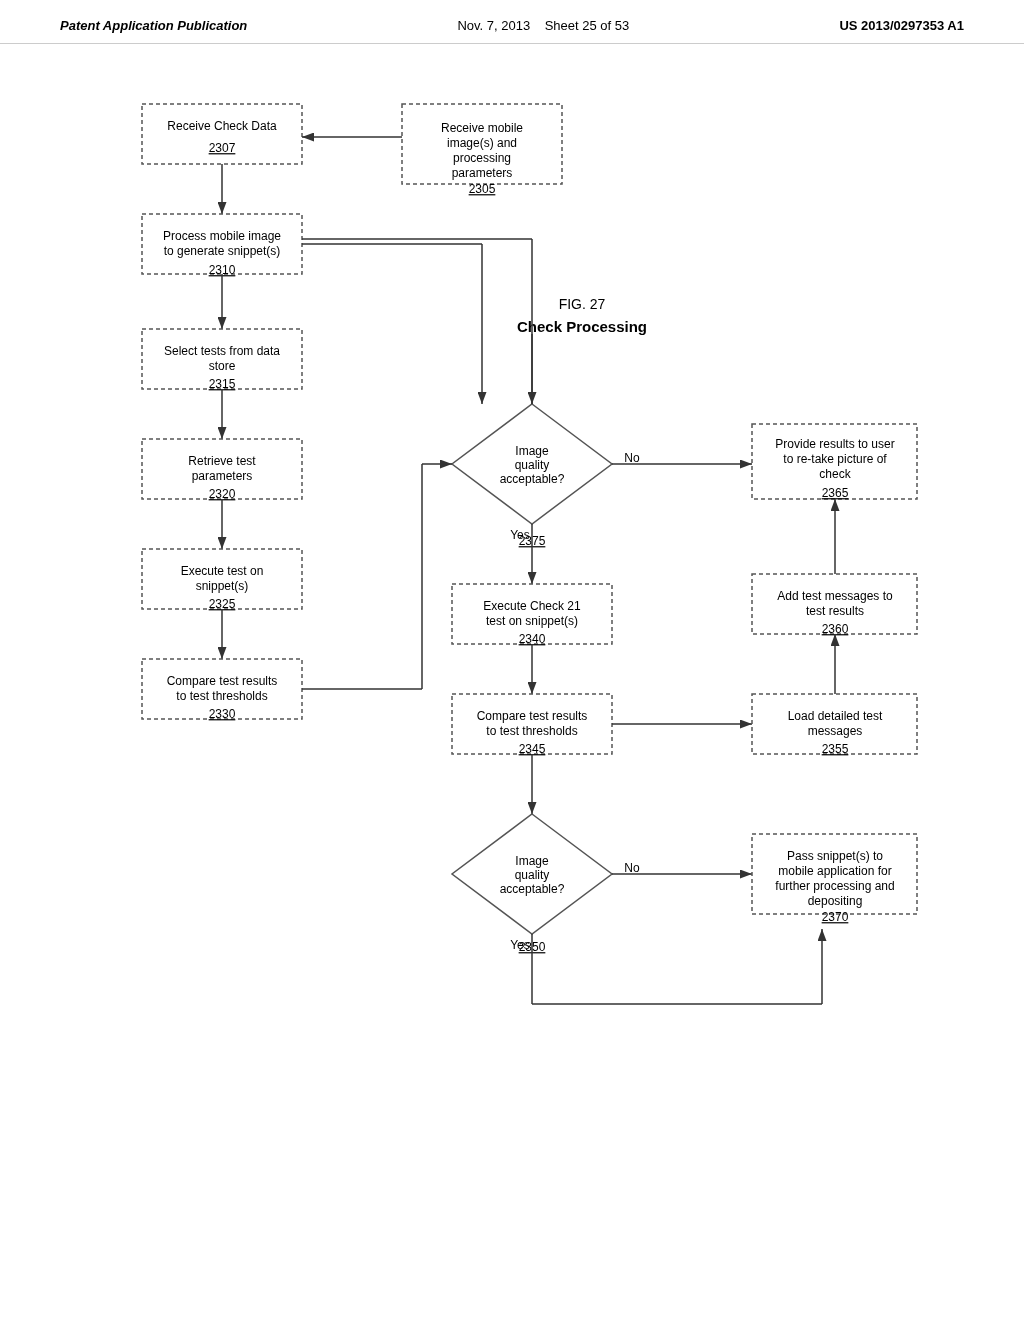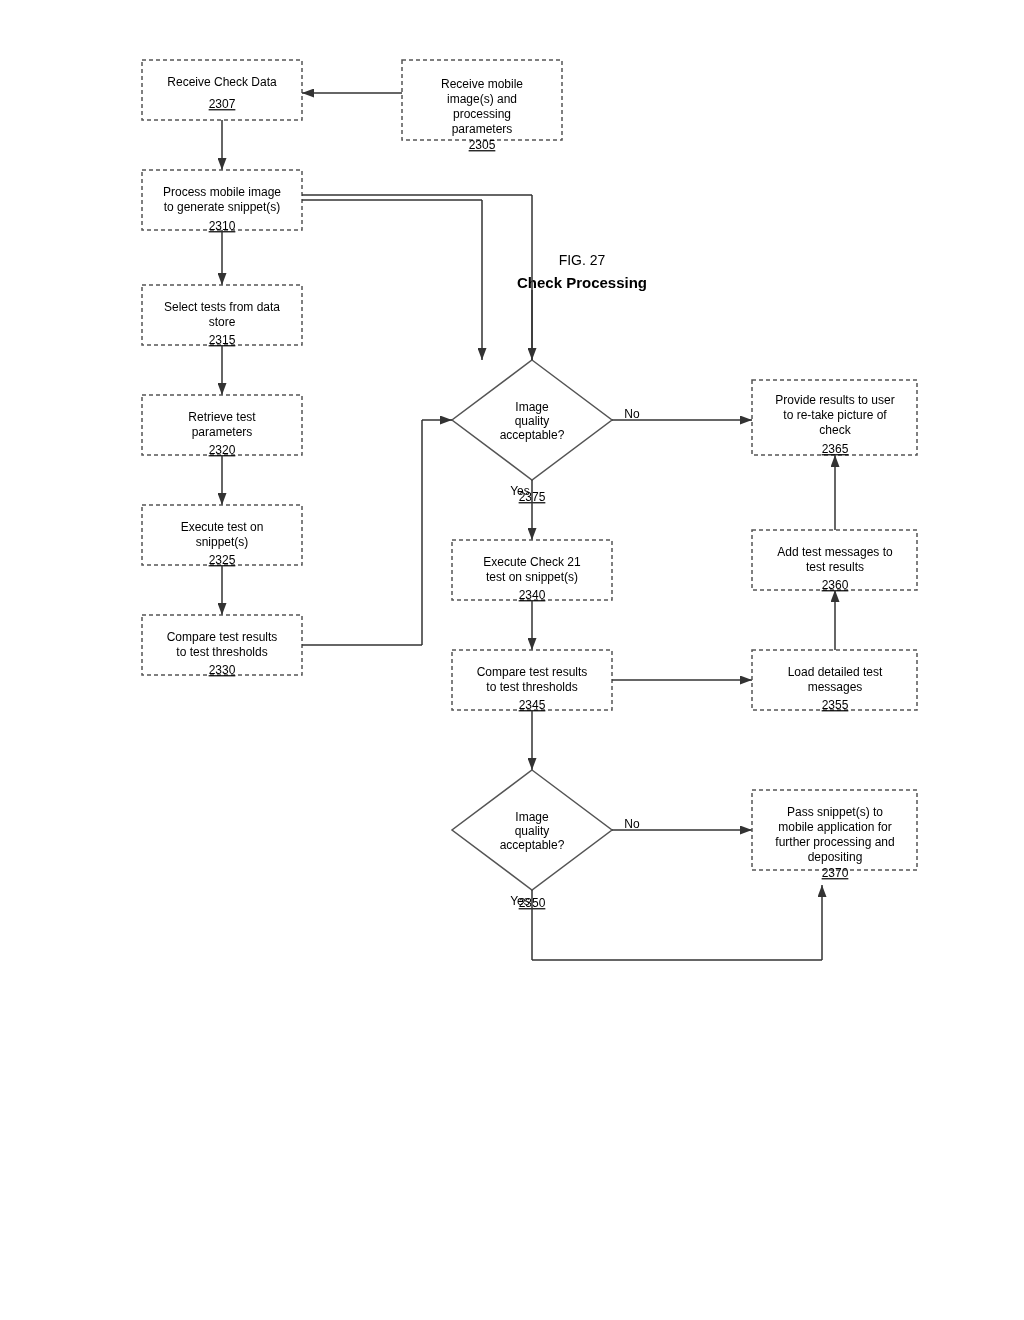--- a/index.html
+++ b/index.html
@@ -94,20 +94,28 @@
       font-size: 15px;
       font-weight: bold;
       text-anchor: middle;
       fill: #000;
     }
   </style>
 </head>
 <body>
 
 <div class="page">
+  <div class="header">
+    <span class="header-left">Patent Application Publication</span>
+    <span class="header-center">
+      <span>Nov. 7, 2013</span>&nbsp;&nbsp;&nbsp;
+      <span>Sheet 25 of 53</span>
+    </span>
+    <span class="header-right">US 2013/0297353 A1</span>
+  </div>
 
   <div class="diagram-area">
     <svg class="flowchart" viewBox="0 0 900 1150" xmlns="http://www.w3.org/2000/svg">
       <defs>
         <marker id="arrowhead" markerWidth="8" markerHeight="6" refX="8" refY="3" orient="auto">
           <polygon points="0 0, 8 3, 0 6" fill="#333"></polygon>
         </marker>
       </defs>
 
       <text x="520" y="235" class="fig-title">FIG. 27</text>

